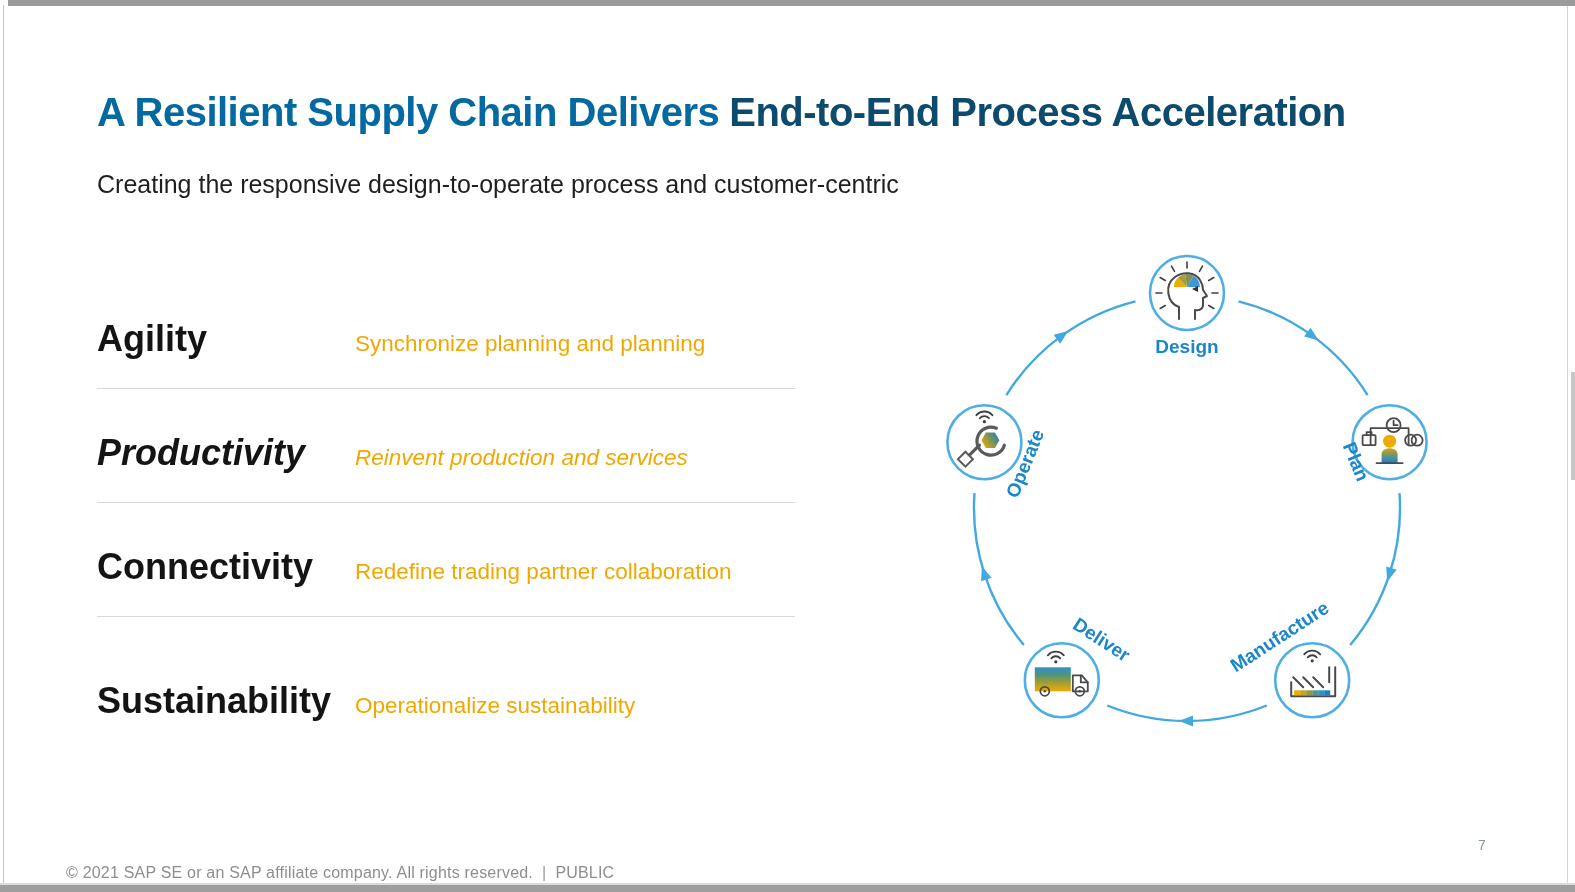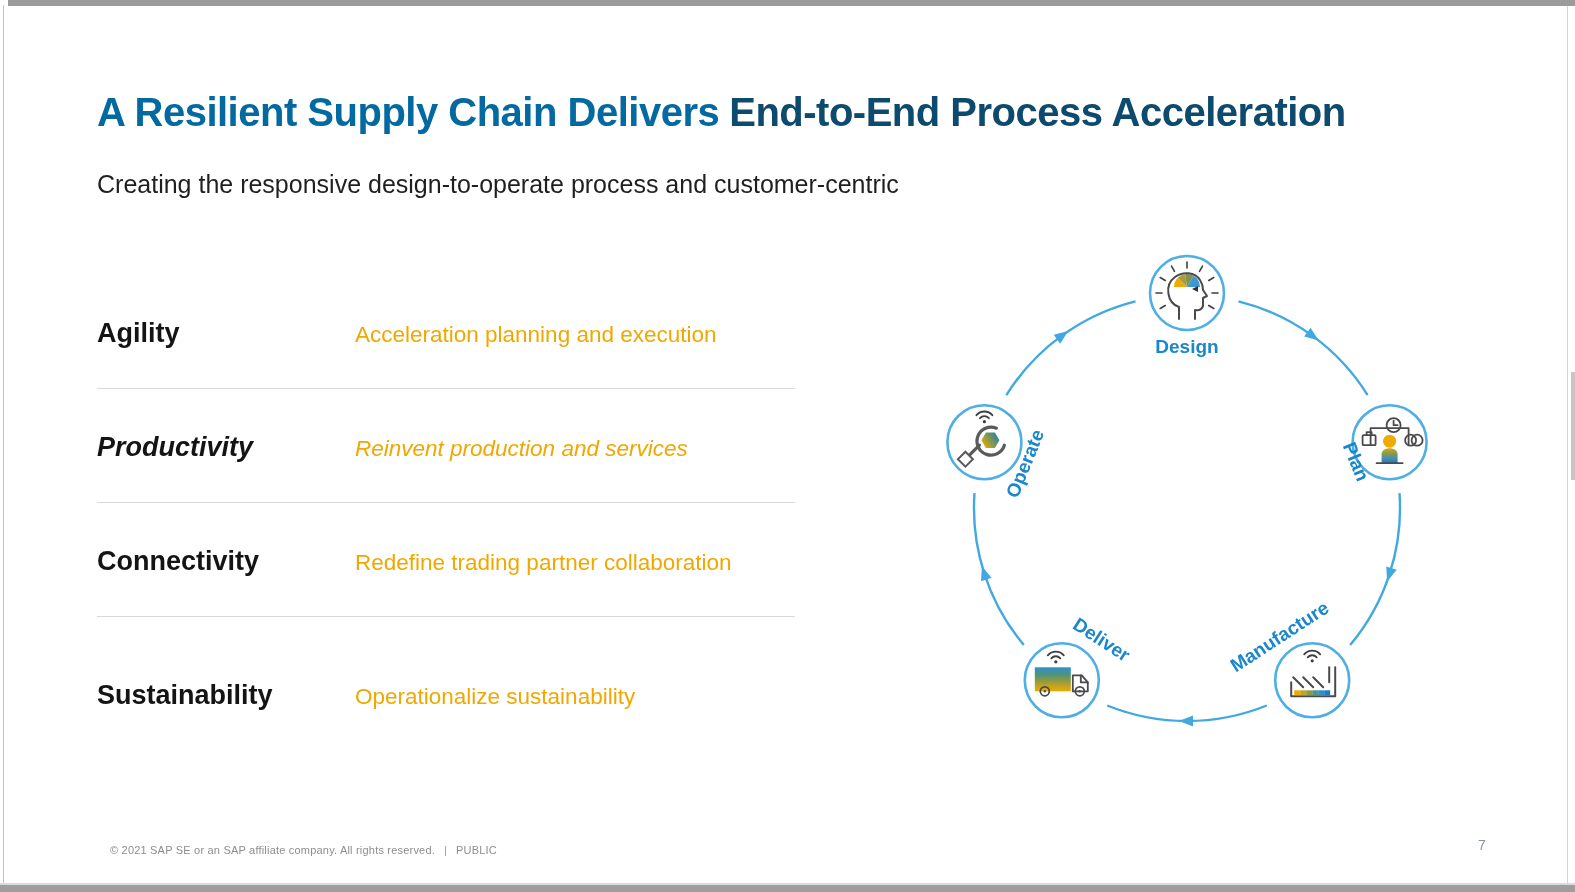--- a/index.html
+++ b/index.html
@@ -14,26 +14,26 @@
   .scroll-thumb{position:absolute;left:1571px;top:372px;width:4px;height:108px;background:#C6C6C6;}
   
   .title{position:absolute;left:97px;top:90px;font-size:40px;font-weight:bold;
          letter-spacing:-0.5px;white-space:nowrap;}
   .title .black{color:#0369a1;}
   .title .accent{color:#0c4a6e;margin-left:10px;}
   
   .subtitle{position:absolute;left:97px;top:158px;font-size:25px;color:#1f1f1f;line-height:36px;margin-top:8px;}
   
   .pillar{position:absolute;left:97px;width:720px;display:flex;align-items:baseline;}
-  .pillar-label{width:258px;font-size:27px;font-weight:bold;color:#141414;flex:0 0 258px;}
+  .pillar-label{width:258px;font-size:36px;font-weight:bold;color:#141414;flex:0 0 258px;}
   .pillar-desc{font-size:22.5px;color:#F0A800;white-space:nowrap;}
   .divider{position:absolute;left:97px;width:698px;height:1px;background:#D8D8D8;}
   
-  .footer{position:absolute;left:66px;top:844px;font-size:11px;color:#8E8E8E;
-          letter-spacing:0.2px;white-space:nowrap;margin-left:44px;}
+  .footer{position:absolute;left:66px;top:864px;font-size:16px;color:#8E8E8E;
+          letter-spacing:0.2px;white-space:nowrap;}
   .footer .sep{margin:0 9px;color:#9a9a9a;}
   .page-number{position:absolute;left:1478px;top:837px;font-size:14px;color:#8894A6;}
   
   .cycle-svg{position:absolute;left:880px;top:230px;width:665px;height:570px;}
   .cycle-label{font-family:"Liberation Sans",sans-serif;font-size:19px;font-weight:bold;
                fill:#1B87CB;}
   .arc{fill:none;stroke:#41A9E0;stroke-width:2.4px;}
   .node-circle{fill:#ffffff;stroke:#4FAEE3;stroke-width:2.6px;}
   .ink{stroke:#4a4a4a;fill:none;stroke-width:1.8px;stroke-linecap:round;stroke-linejoin:round;}
   .ink2{stroke:#4a4a4a;fill:none;stroke-width:2px;stroke-linecap:round;stroke-linejoin:round;}
@@ -53,21 +53,21 @@
   <div class="title">
     <span class="black">A Resilient Supply Chain Delivers</span><span class="accent">End-to-End Process Acceleration</span>
   </div>
 
   <div class="subtitle">
     <div>Creating the responsive design-to-operate process and customer-centric</div>
   </div>
 
   <div class="pillar" style="top:318px;">
     <div class="pillar-label">Agility</div>
-    <div class="pillar-desc">Acceleration planning and execution</div>
+    <div class="pillar-desc">Synchronize planning and planning</div>
   </div>
   <div class="divider" style="top:388px;"></div>
 
   <div class="pillar" style="top:432px;font-style:italic;">
     <div class="pillar-label">Productivity</div>
     <div class="pillar-desc">Reinvent production and services</div>
   </div>
   <div class="divider" style="top:502px;"></div>
 
   <div class="pillar" style="top:546px;">

